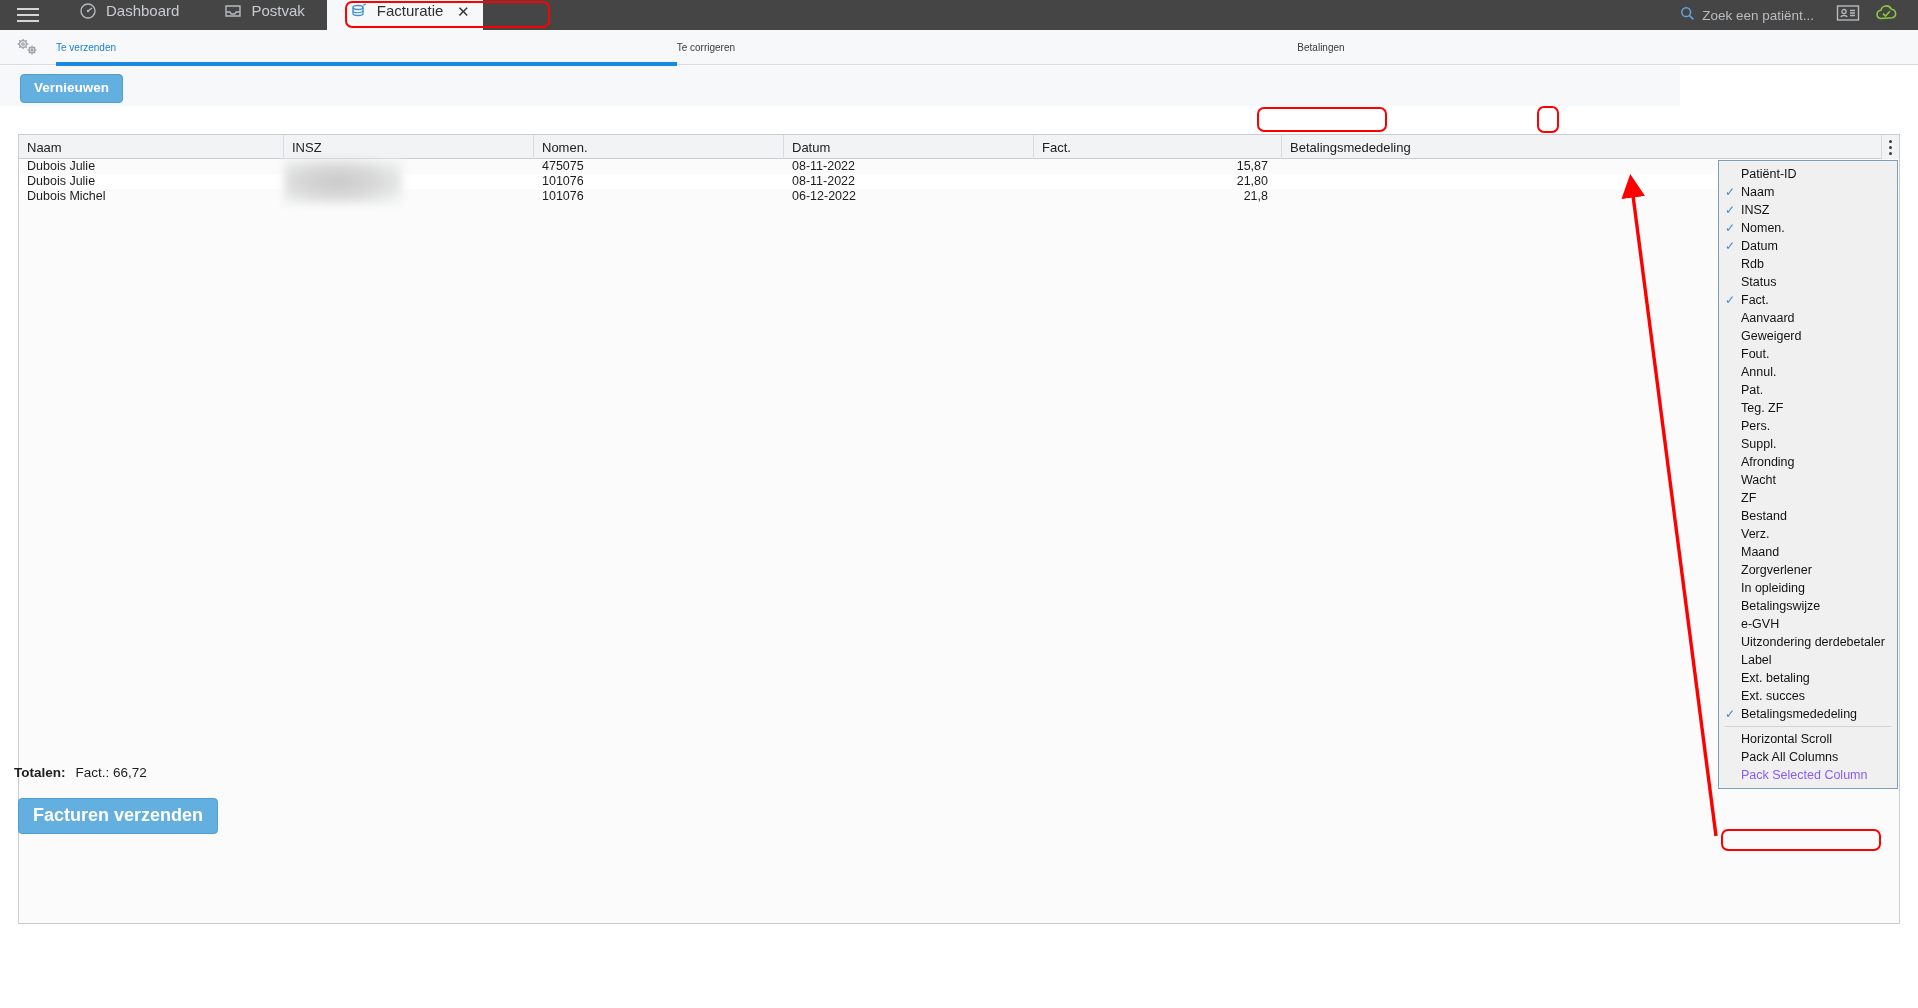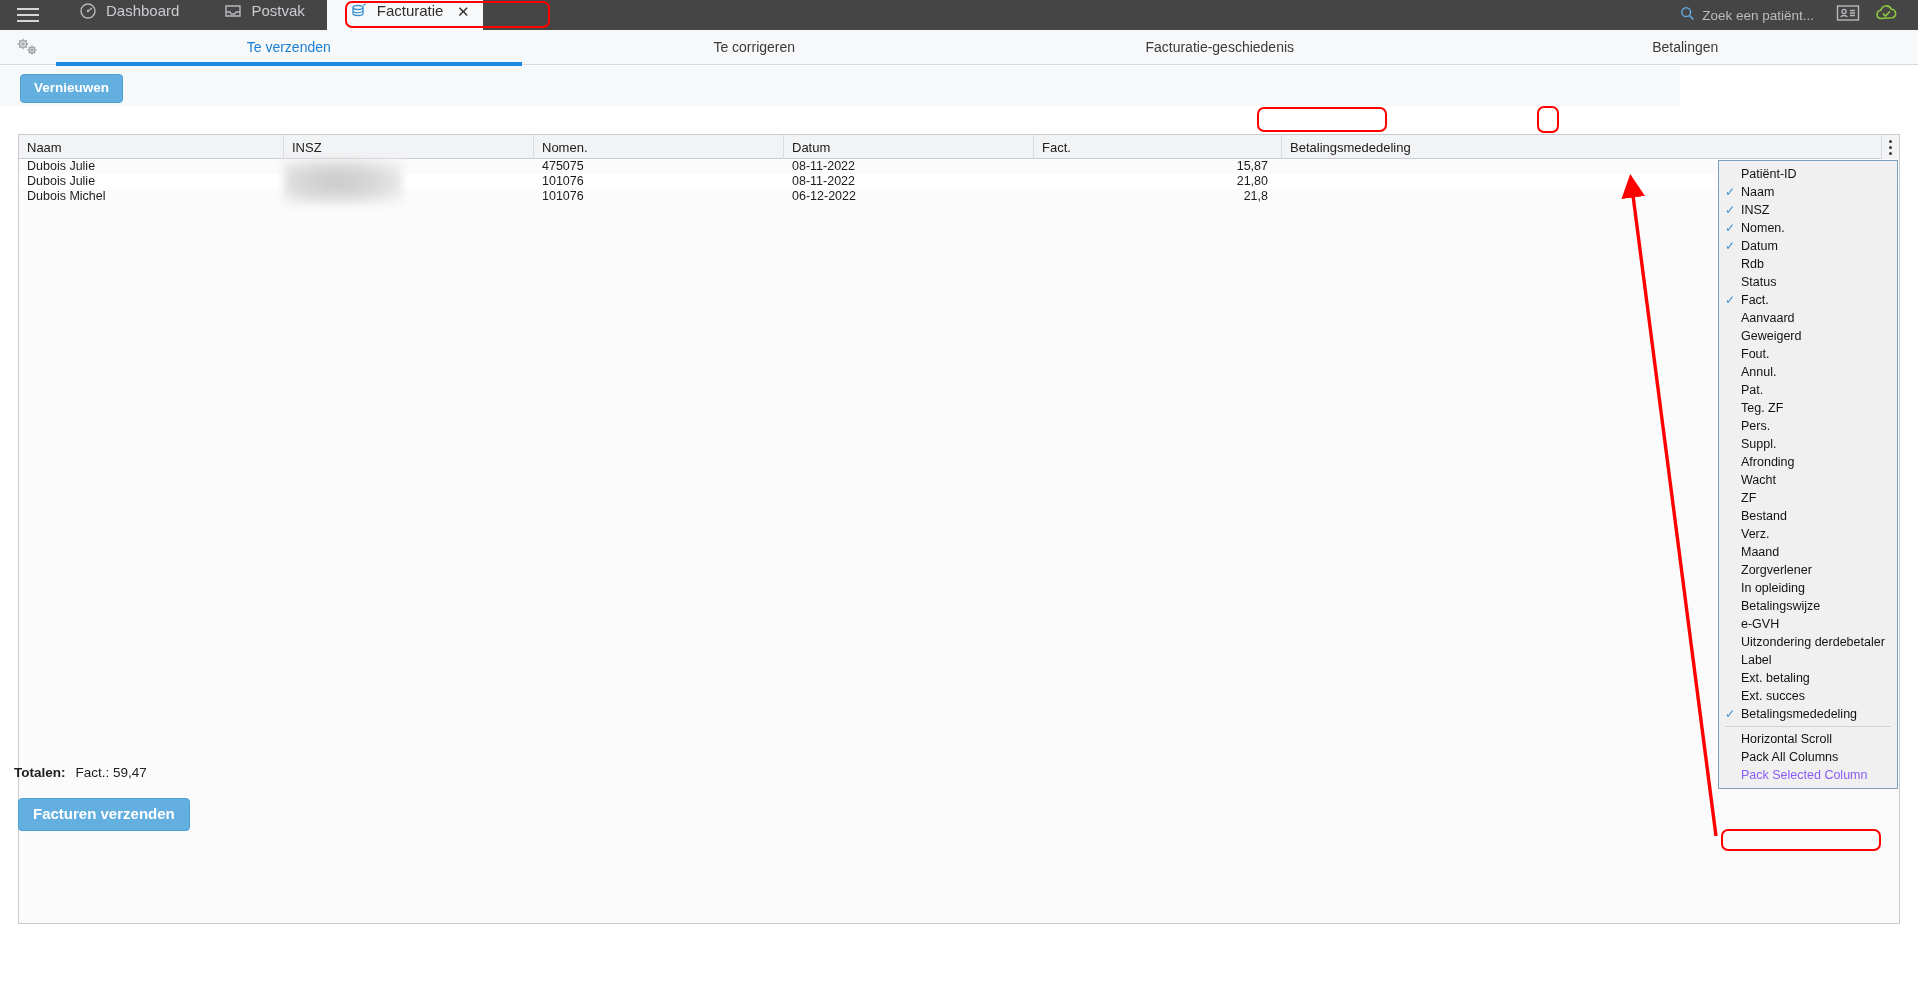--- a/index.html
+++ b/index.html
@@ -51,22 +51,22 @@
   .tabstrip {
     position: absolute; left: 0; top: 30px;
     width: 1918px; height: 35px;
     background: #f7f8fa;
     border-bottom: 1px solid #d7dade;
     display: flex; align-items: center;
   }
   .gearbox { width: 56px; height: 35px; display: flex; align-items: center; justify-content: center; }
   .tabstrip-items { flex: 1; display: flex; height: 35px; }
   .mtab {
-    flex: 1; display: flex; align-items: center; justify-content: center;
-    font-size: 14px; color: #3a3a3a; height: 35px; position: relative;
+    flex: 1; display: flex; align-items: center; 
+    font-size: 10px; color: #3a3a3a; height: 35px; position: relative;
   }
   .mtab.active { color: #1a7fd4; }
   .mtab.active::after {
     content: ""; position: absolute; left: 0; right: 0; bottom: -1px;
     height: 4px; background: #1a87e0;
   }
 
   
   .toolbar { position: absolute; left: 0; top: 66px; width: 1680px; height: 40px; background: #f7f8fa; }
   .btn-primary {
@@ -122,21 +122,21 @@
   .mi .chk { width: 16px; color: #3a8fd0; font-size: 12px; line-height: 1; }
   .mi.disabled { color: #8b5cf6; }
   .mi-sep { height: 1px; background: #d3d3d3; margin: 3px 6px; }
 
   
   .totals { position: absolute; left: 14px; top: 765px; font-size: 13.5px; color: #1d1d1d; display: flex; gap: 10px; align-items: flex-end; }
   .totals b { font-weight: bold; }
   .btn-send {
     position: absolute; left: 18px; top: 798px;
     background: #62afe0; color: #fff; border: 1px solid #4f9fd2;
-    border-radius: 4px; font-size: 15px; font-weight: bold;
+    border-radius: 4px; font-size: 18px; font-weight: bold;
     padding: 7px 14px; line-height: 1.1;
   }
 
   
   .anno {
     position: absolute; border: 2.5px solid #ff0000; border-radius: 7px;
     pointer-events: none; z-index: 60;
   }
   .arrow-layer { position: absolute; left: 0; top: 0; width: 1918px; height: 1008px; pointer-events: none; z-index: 55; }
 </style>
@@ -229,23 +229,20 @@
     </svg>
   </div>
   <div class="tabstrip-items">
     <div class="mtab active">
         <span>Te verzenden</span>
       </div>
     <div class="mtab">
         <span>Te corrigeren</span>
       </div>
     <div class="mtab">
-        <span>Facturatie-geschiedenis</span>
-      </div>
-    <div class="mtab">
         <span>Betalingen</span>
       </div>
   </div>
 </div>
 
 <div class="toolbar">
   <button class="btn-primary">Vernieuwen</button>
 </div>
 
 <div class="gridwrap">
@@ -443,21 +440,21 @@
       <span>Pack All Columns</span>
     </div>
     <div class="mi disabled">
       <span class="chk"></span>
       <span>Pack Selected Column</span>
     </div>
   </div>
 
 <div class="totals">
   <b>Totalen:</b>
-  <span>Fact.: 59,47</span>
+  <span>Fact.: 66,72</span>
 </div>
 <button class="btn-send">Facturen verzenden</button>
 
 <div class="anno" style="left:345px;top:1px;width:205px;height:27px;"></div>
 <div class="anno" style="left:1257px;top:107px;width:130px;height:25px;"></div>
 <div class="anno" style="left:1537px;top:106px;width:22px;height:27px;"></div>
 <div class="anno" style="left:1721px;top:829px;width:160px;height:22px;"></div>
 
 <svg class="arrow-layer">
   <defs>

